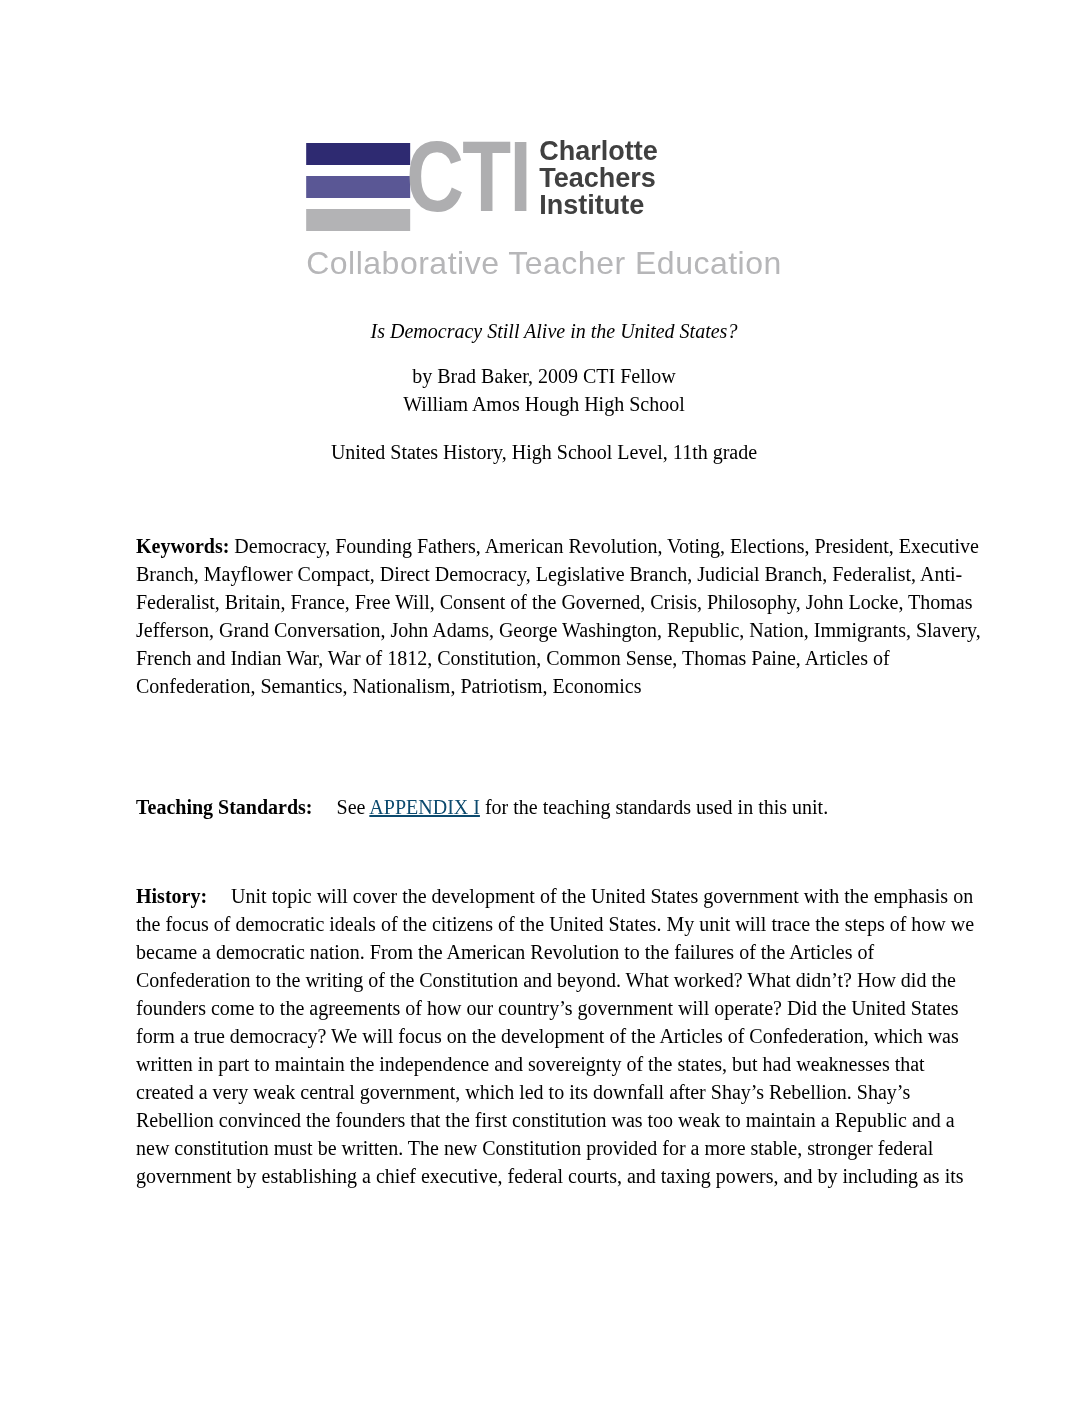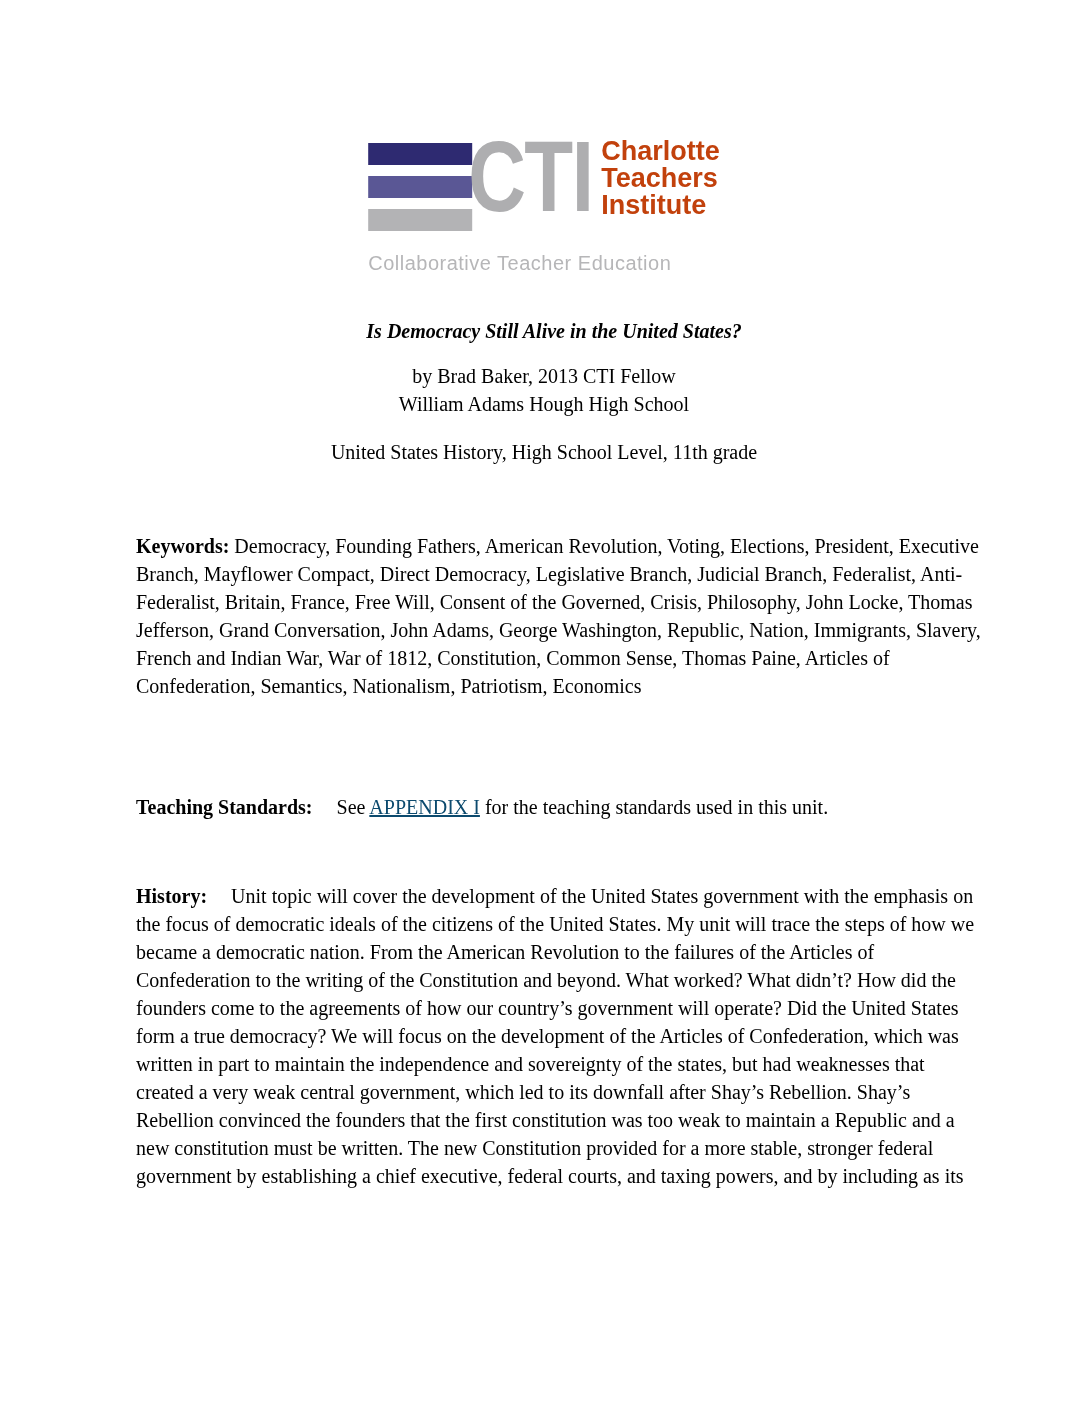--- a/index.html
+++ b/index.html
@@ -40,35 +40,35 @@
     font-family: "Liberation Sans", sans-serif;
     font-weight: bold;
     font-size: 27px;
     line-height: 27px;
     margin-left: -22px;
     margin-top: 3px;
     white-space: nowrap;
   }
   .tagline {
     font-family: "Liberation Sans", sans-serif;
-    font-size: 20px;
+    font-size: 32px;
     letter-spacing: 0.5px;
     margin-top: 7px;
     white-space: nowrap;
   }
 
   
   .title-block {
     position: absolute;
     top: 317px;
     left: 0;
     width: 100%;
     text-align: center;
   }
-  .unit-title { font-weight: bold; font-style: italic; padding-left: 20px; }
+  .unit-title { font-weight: normal; font-style: italic; padding-left: 20px; }
   .spacer-sm { height: 17px; }
   .spacer-md { height: 20px; }
 
   
   .body-par {
     position: absolute;
     left: 136px;
     width: 845px;
     margin: 0;
   }
@@ -88,34 +88,34 @@
 <div class="page">
 
   <div class="logo">
     <div class="logo-row">
       <div class="bars">
         <div class="bar" style="background: rgb(46, 42, 113);"></div>
         <div class="bar" style="background: rgb(90, 87, 149);"></div>
         <div class="bar" style="background: rgb(179, 179, 181);"></div>
       </div>
       <div class="cti" style="color: rgb(174, 174, 176);">CTI</div>
-      <div class="org" style="color: #c2410c;">
+      <div class="org" style="color: #404040;">
         <div>Charlotte</div>
         <div>Teachers</div>
         <div>Institute</div>
       </div>
     </div>
     <div class="tagline" style="color: rgb(182, 182, 184);">Collaborative Teacher Education</div>
   </div>
 
   <div class="title-block">
     <div class="unit-title">Is Democracy Still Alive in the United States?</div>
     <div class="spacer-sm"></div>
-    <div>by Brad Baker, 2013 CTI Fellow</div>
-    <div>William Adams Hough High School</div>
+    <div>by Brad Baker, 2009 CTI Fellow</div>
+    <div>William Amos Hough High School</div>
     <div class="spacer-md"></div>
     <div>United States History, High School Level, 11th grade</div>
   </div>
 
   <p class="body-par keywords">
     <b class="label">Keywords:</b>
     <span>Democracy, Founding Fathers, American Revolution, Voting, Elections, President, Executive Branch, Mayflower Compact, Direct Democracy, Legislative Branch, Judicial Branch, Federalist, Anti-Federalist, Britain, France, Free Will, Consent of the Governed, Crisis, Philosophy, John Locke, Thomas Jefferson, Grand Conversation, John Adams, George Washington, Republic, Nation, Immigrants, Slavery, French and Indian War, War of 1812, Constitution, Common Sense, Thomas Paine, Articles of Confederation, Semantics, Nationalism, Patriotism, Economics</span>
   </p>
 
   <p class="body-par standards">

